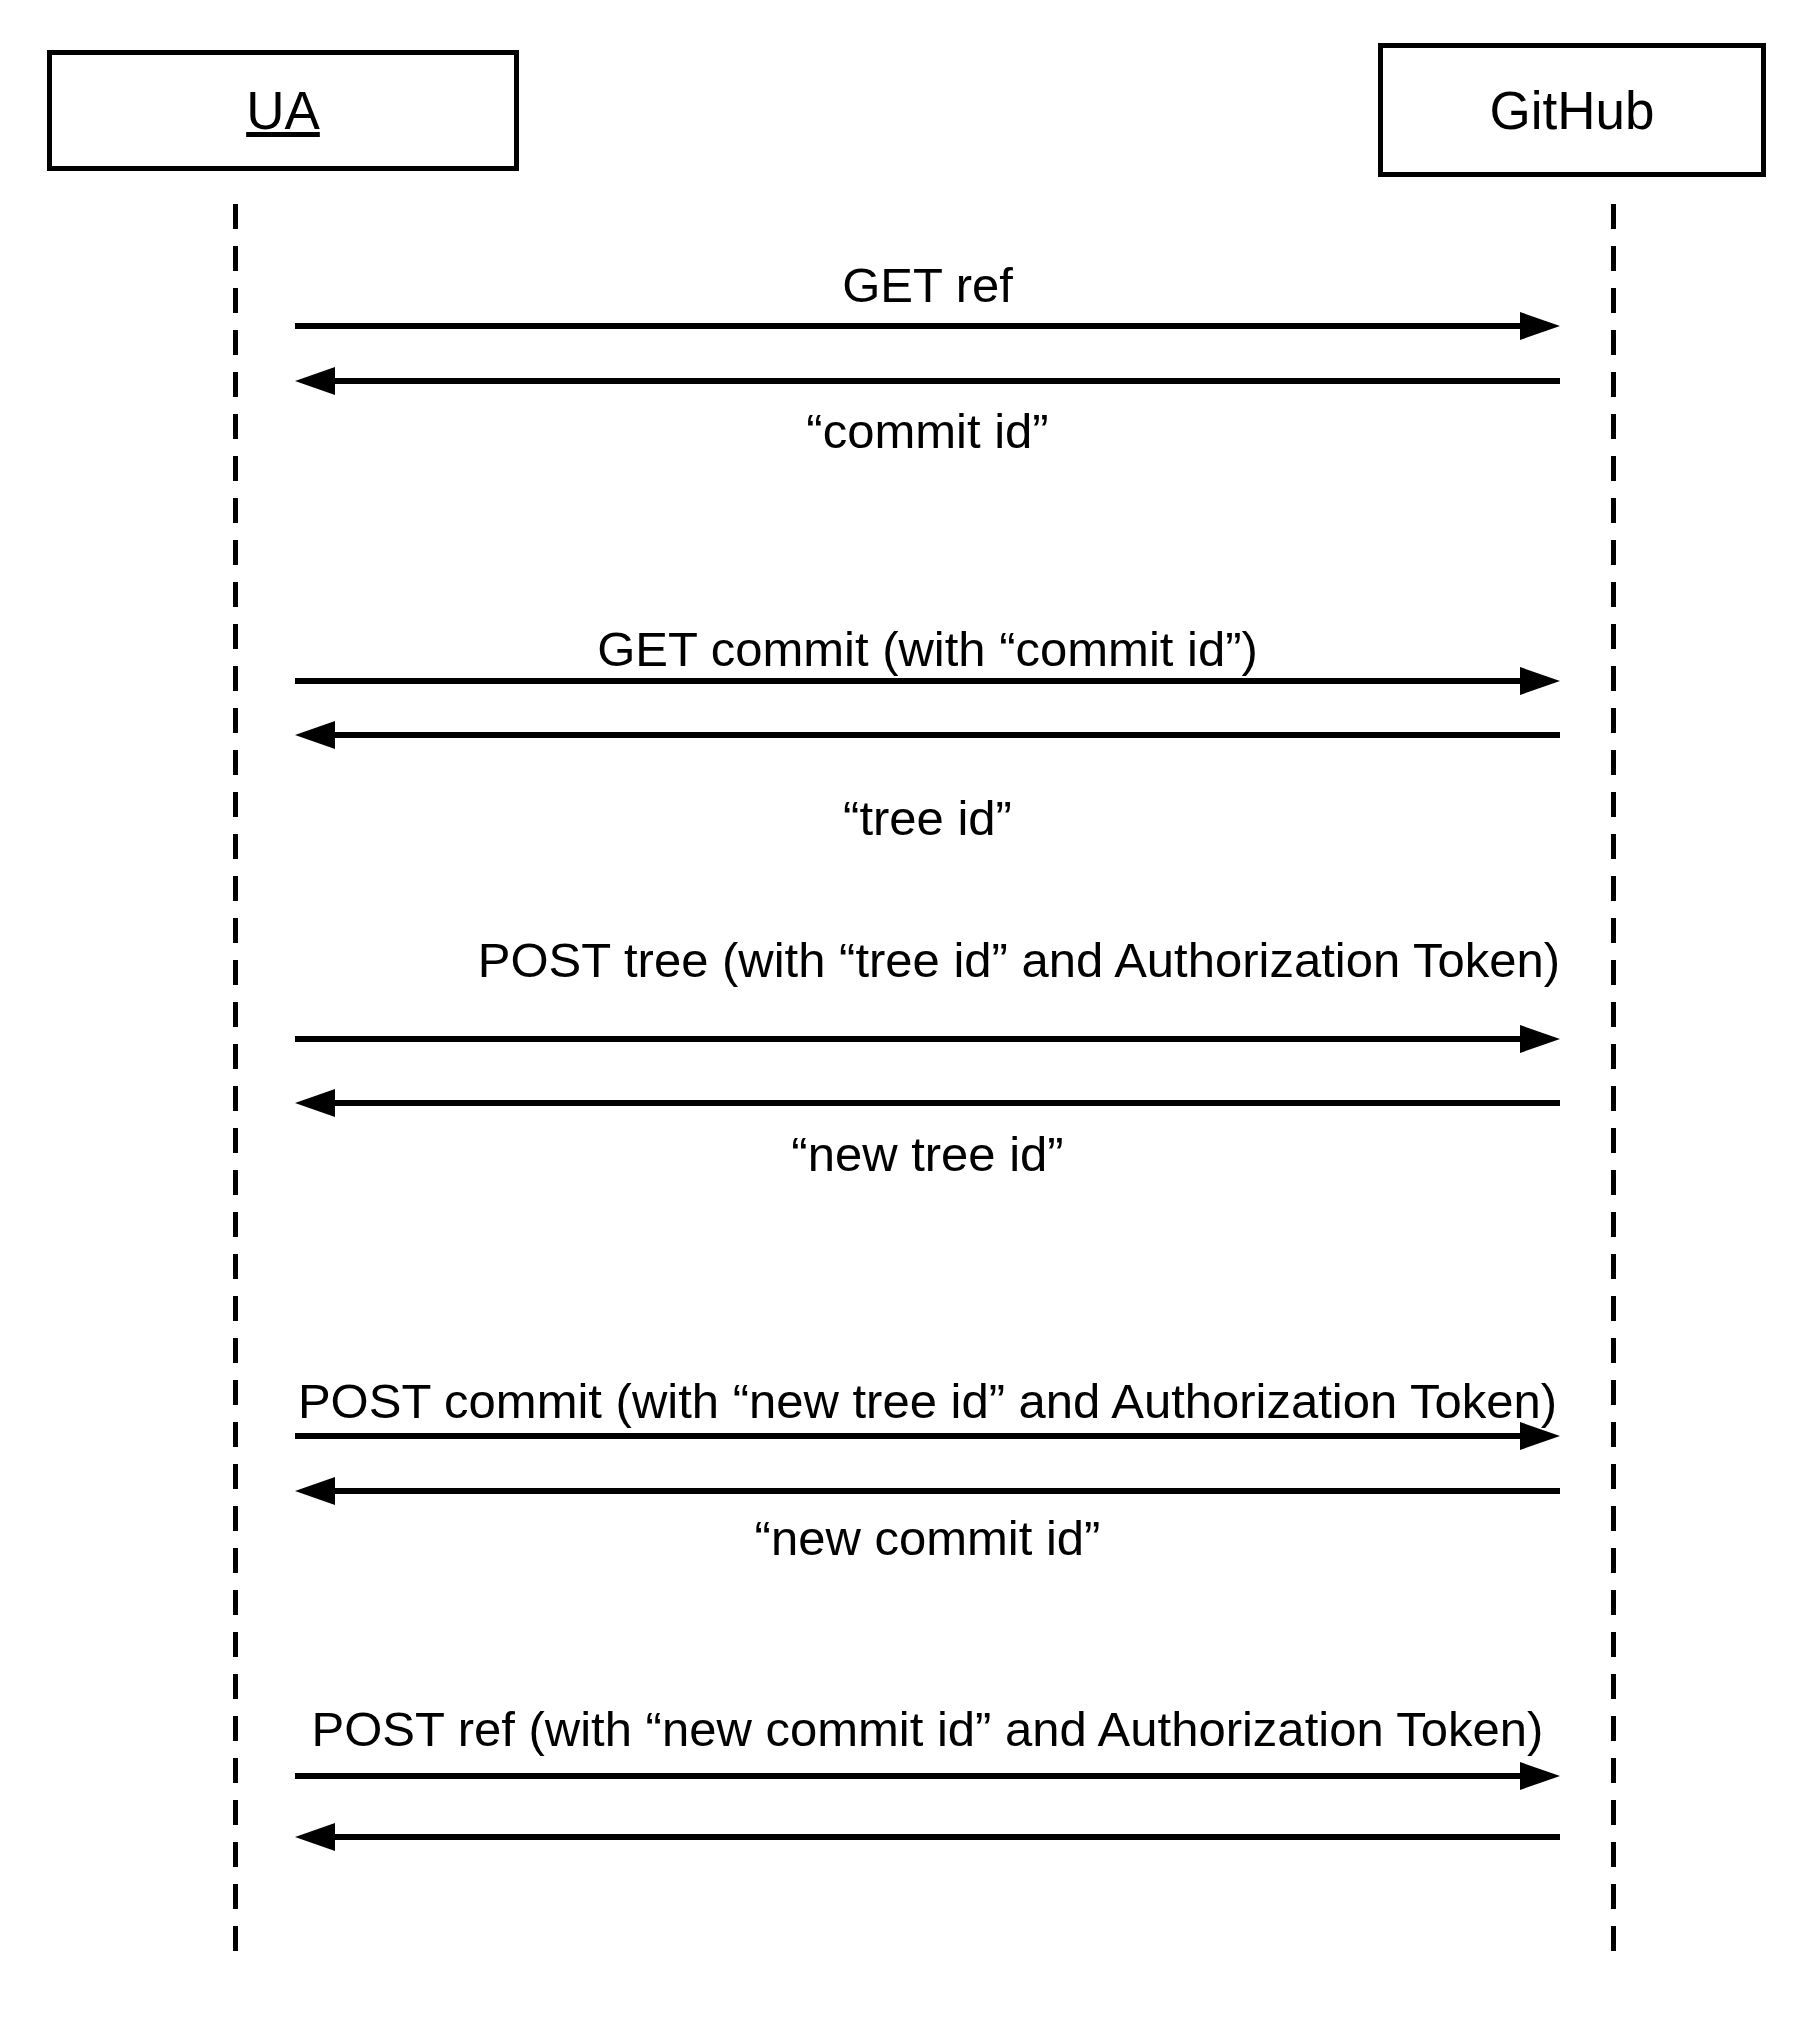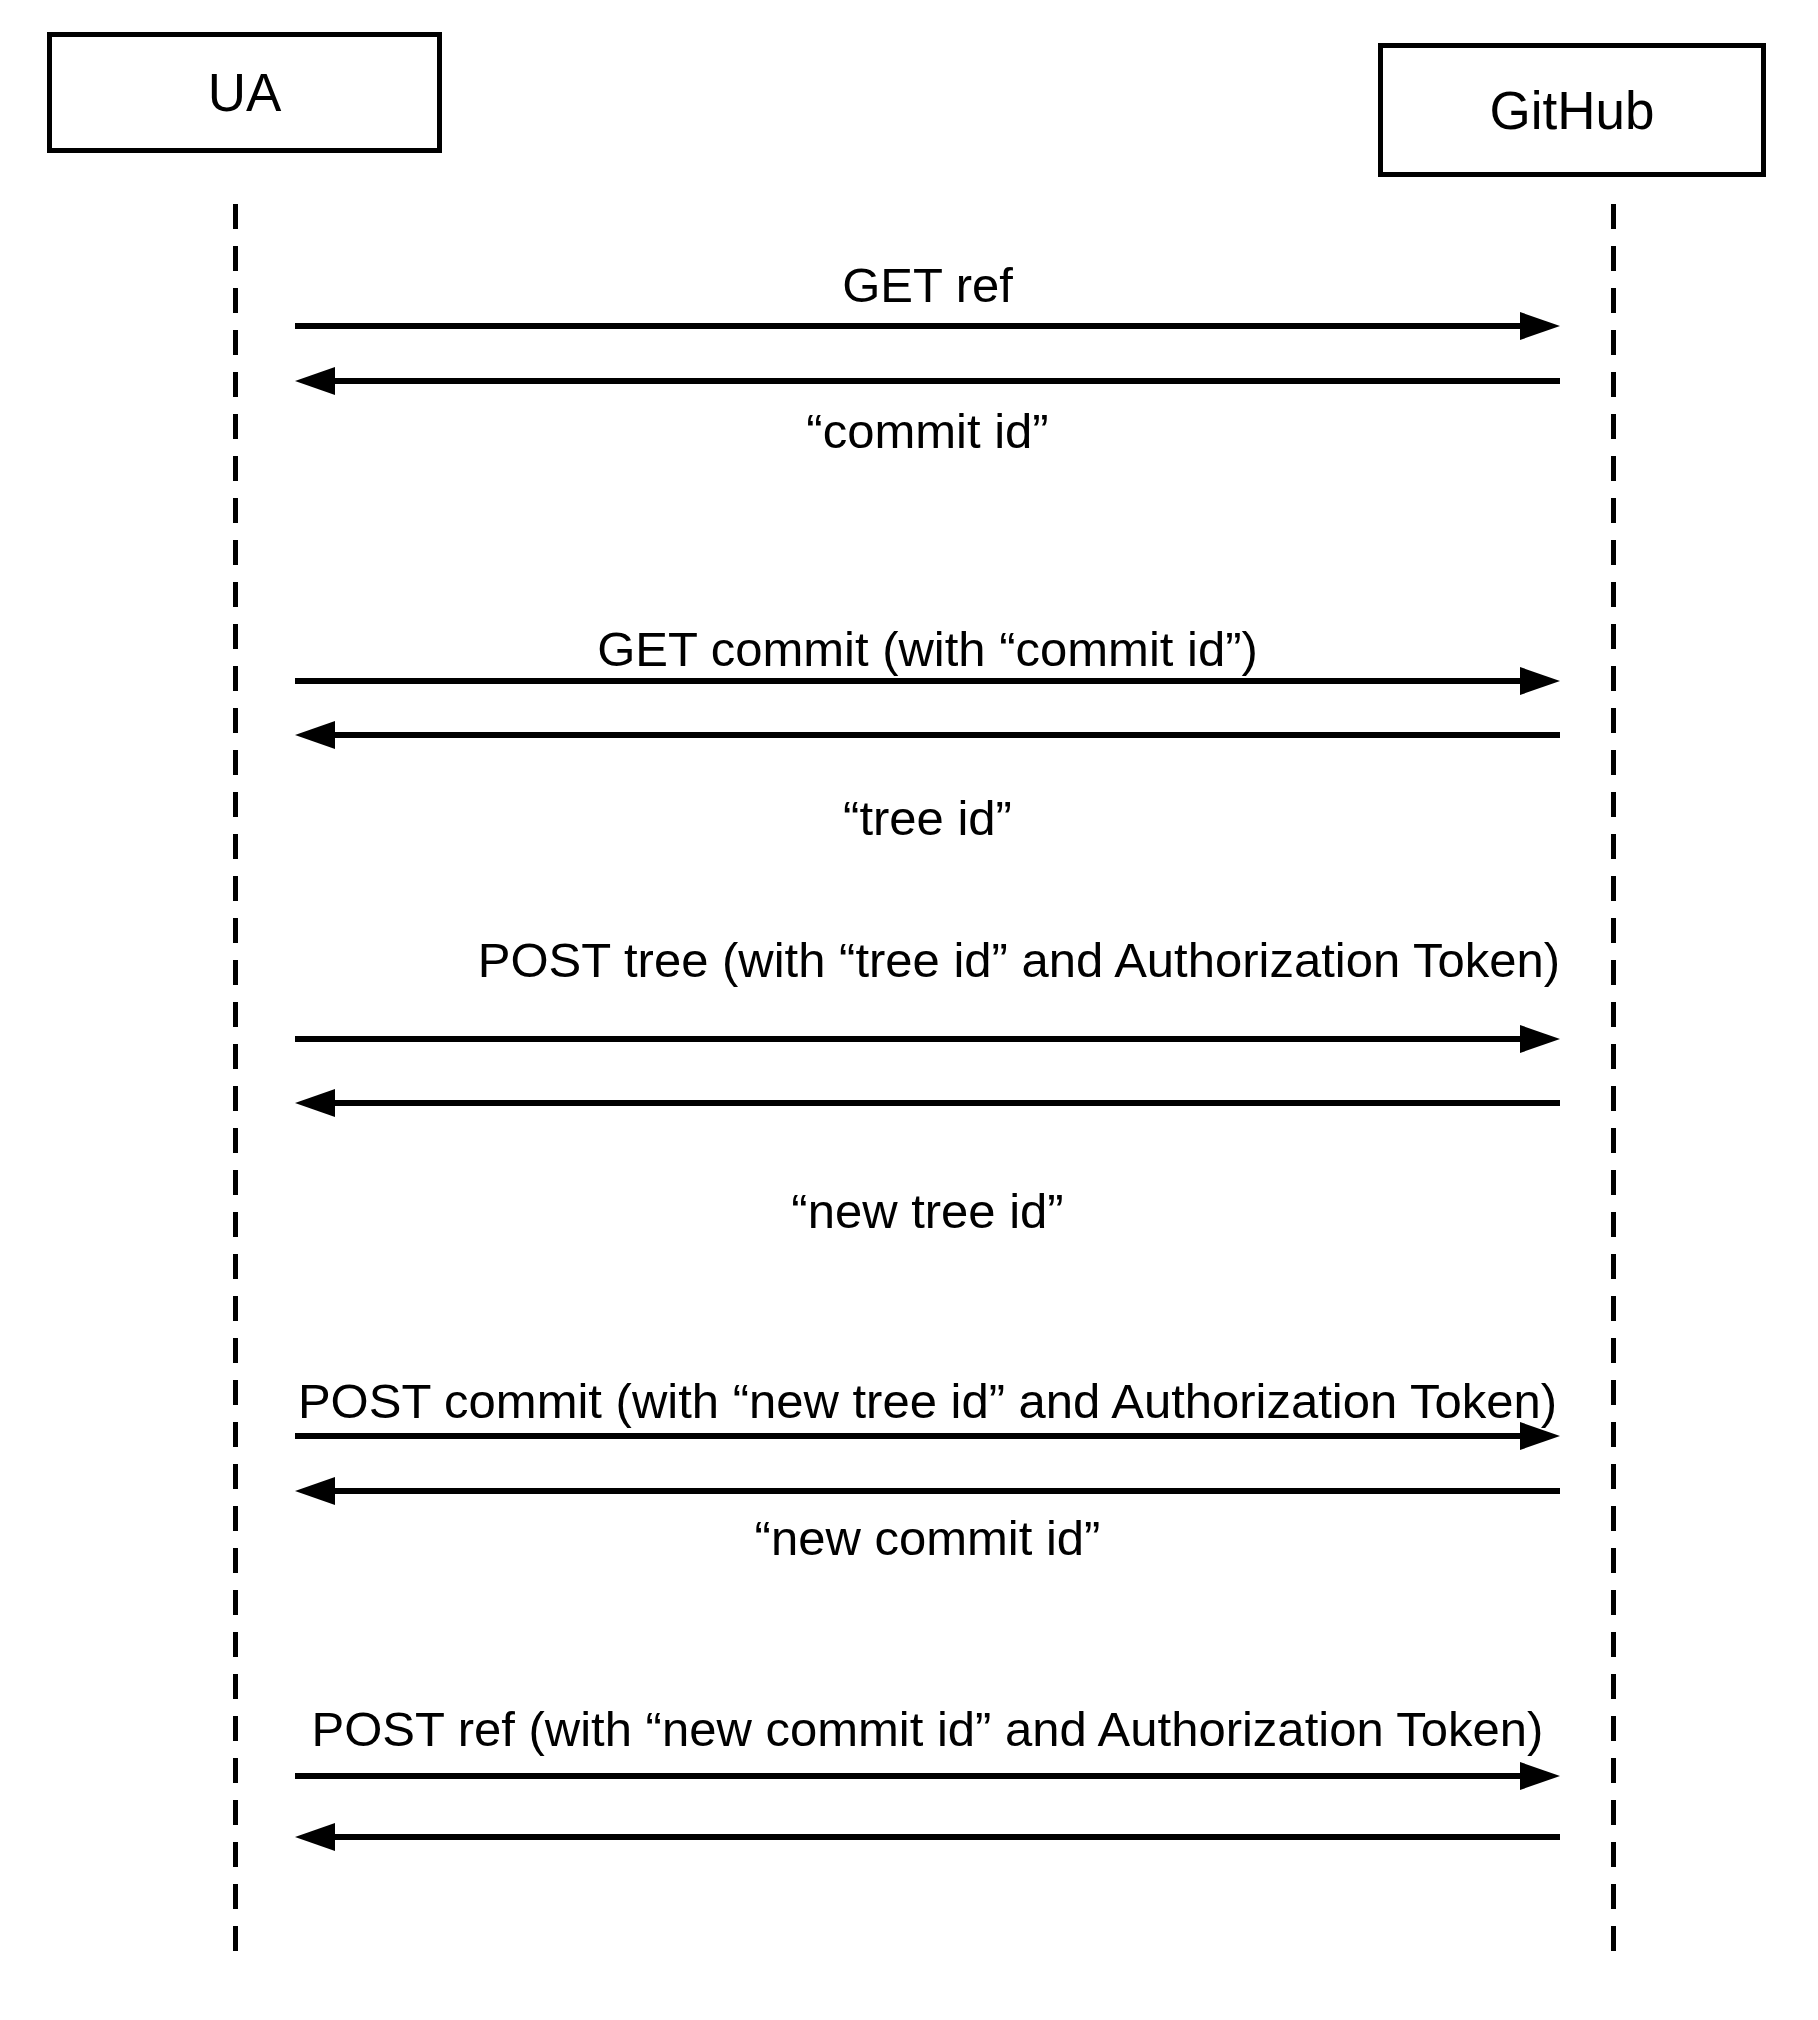--- a/index.html
+++ b/index.html
@@ -80,21 +80,21 @@
     white-space: nowrap;
     transform: translateY(-50%);
     color: #000000;
   }
 </style>
 </head>
 <body>
 
 <div id="canvas">
 
-  <div class="actor-box" style="left:47px; top:32px; width:395px; height:121px;">
+  <div class="actor-box" style="left:47px; top:50px; width:472px; height:121px;text-decoration:underline;">
     <span class="actor-label">UA</span>
   </div>
   <div class="actor-box" style="left:1378px; top:43px; width:388px; height:134px;">
     <span class="actor-label">GitHub</span>
   </div>
 
   <div class="lifeline" style="left:233px; top:204px; height:1764px;"></div>
   <div class="lifeline" style="left:1611px; top:204px; height:1755px;"></div>
 
   <div>
@@ -126,21 +126,21 @@
   <div>
     <div class="msg-label" style="top:960px;text-align:right;">POST tree (with “tree id” and Authorization Token)</div>
     <div class="arrow dir-right" style="top:1025px;">
       <div class="shaft"></div>
       <div class="arrowhead"></div>
     </div>
     <div class="arrow dir-left" style="top:1089px;">
       <div class="shaft"></div>
       <div class="arrowhead"></div>
     </div>
-    <div class="msg-label" style="top:1211px;">“new tree id”</div>
+    <div class="msg-label" style="top:1154px;">“new tree id”</div>
   </div>
 
   <div>
     <div class="msg-label" style="top:1384px;margin-top:17px;">POST commit (with “new tree id” and Authorization Token)</div>
     <div class="arrow dir-right" style="top:1422px;">
       <div class="shaft"></div>
       <div class="arrowhead"></div>
     </div>
     <div class="arrow dir-left" style="top:1477px;">
       <div class="shaft"></div>

